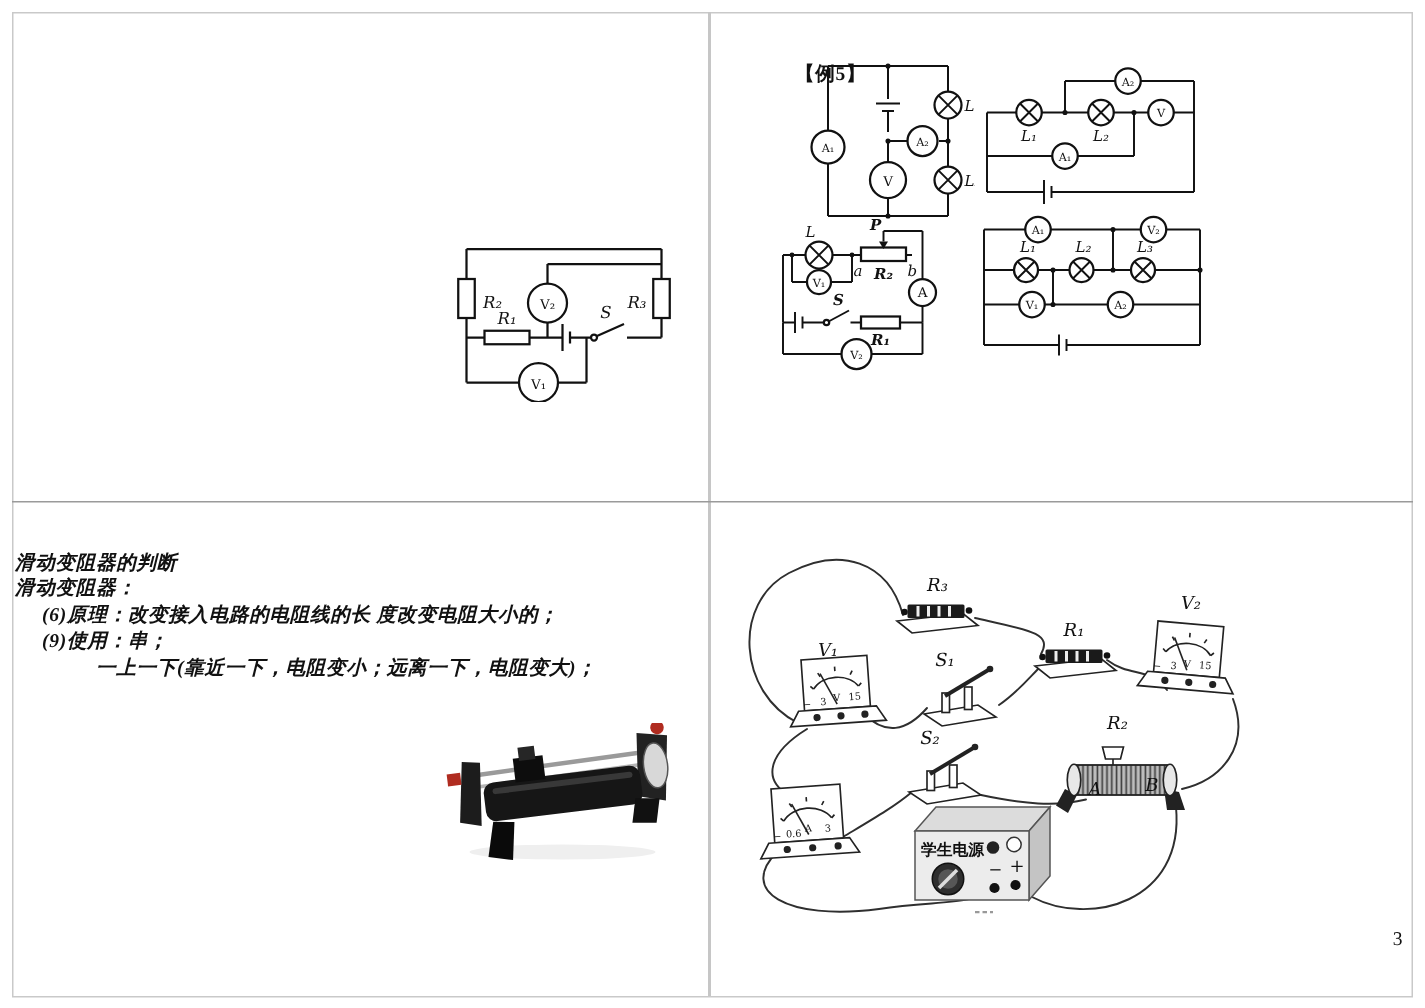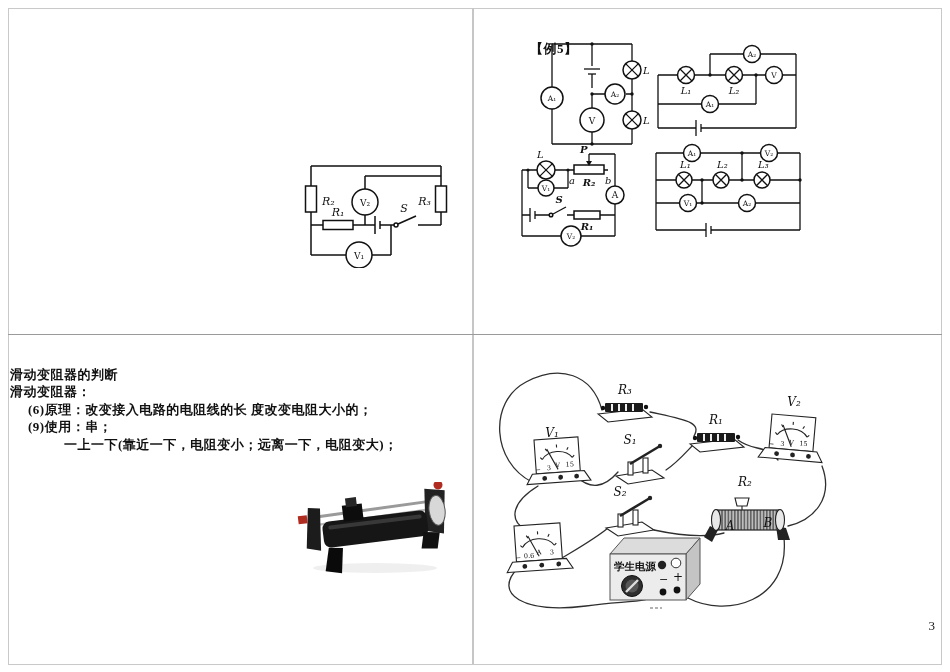--- a/index.html
+++ b/index.html
@@ -6,21 +6,21 @@
   .page{position:relative;width:950px;height:672px;background:#fff;overflow:hidden;
         font-family:"Liberation Serif","DejaVu Serif",serif;color:#111;}
   .frame{position:absolute;left:8px;top:8px;width:932px;height:655px;border:1px solid #c9c9c9;}
   .vdiv{position:absolute;left:472px;top:8px;width:2px;height:656px;background:#c6c6c6;}
   .hdiv{position:absolute;left:8px;top:334px;width:934px;height:1px;background:#9a9a9a;}
   .cjk{font-weight:bold;letter-spacing:0.5px;}
   .ex4text{position:absolute;left:13px;top:37px;width:462px;font-size:12.4px;line-height:16.4px;}
   .ex4text .qline{white-space:nowrap;}
   .ex4text .opt{margin-left:42px;white-space:nowrap;}
   .ex5title{position:absolute;left:482px;top:40px;font-size:13px;margin-left:48px;}
-  .slidertext{position:absolute;left:10px;top:366px;font-size:13px;line-height:17.4px;}
+  .slidertext{position:absolute;left:10px;top:366px;font-size:13px;line-height:17.4px;font-style:italic;}
   .ind1{margin-left:18px;white-space:nowrap;}
   .ind2{margin-left:54px;white-space:nowrap;}
   .line0{white-space:nowrap;}
   .pagenum{position:absolute;left:900px;top:618px;width:35px;text-align:right;font-size:13px;}
   svg{position:absolute;font-family:"DejaVu Serif",serif;}
   .w{fill:none;stroke:#111;stroke-width:1.5;}
   .w2{fill:none;stroke:#111;stroke-width:1.3;}
   .box{fill:#fff;stroke:#111;stroke-width:1.5;}
   .mc{fill:#fff;stroke:#111;stroke-width:1.5;}
   .lbl{font-style:italic;font-size:11px;fill:#111;}

